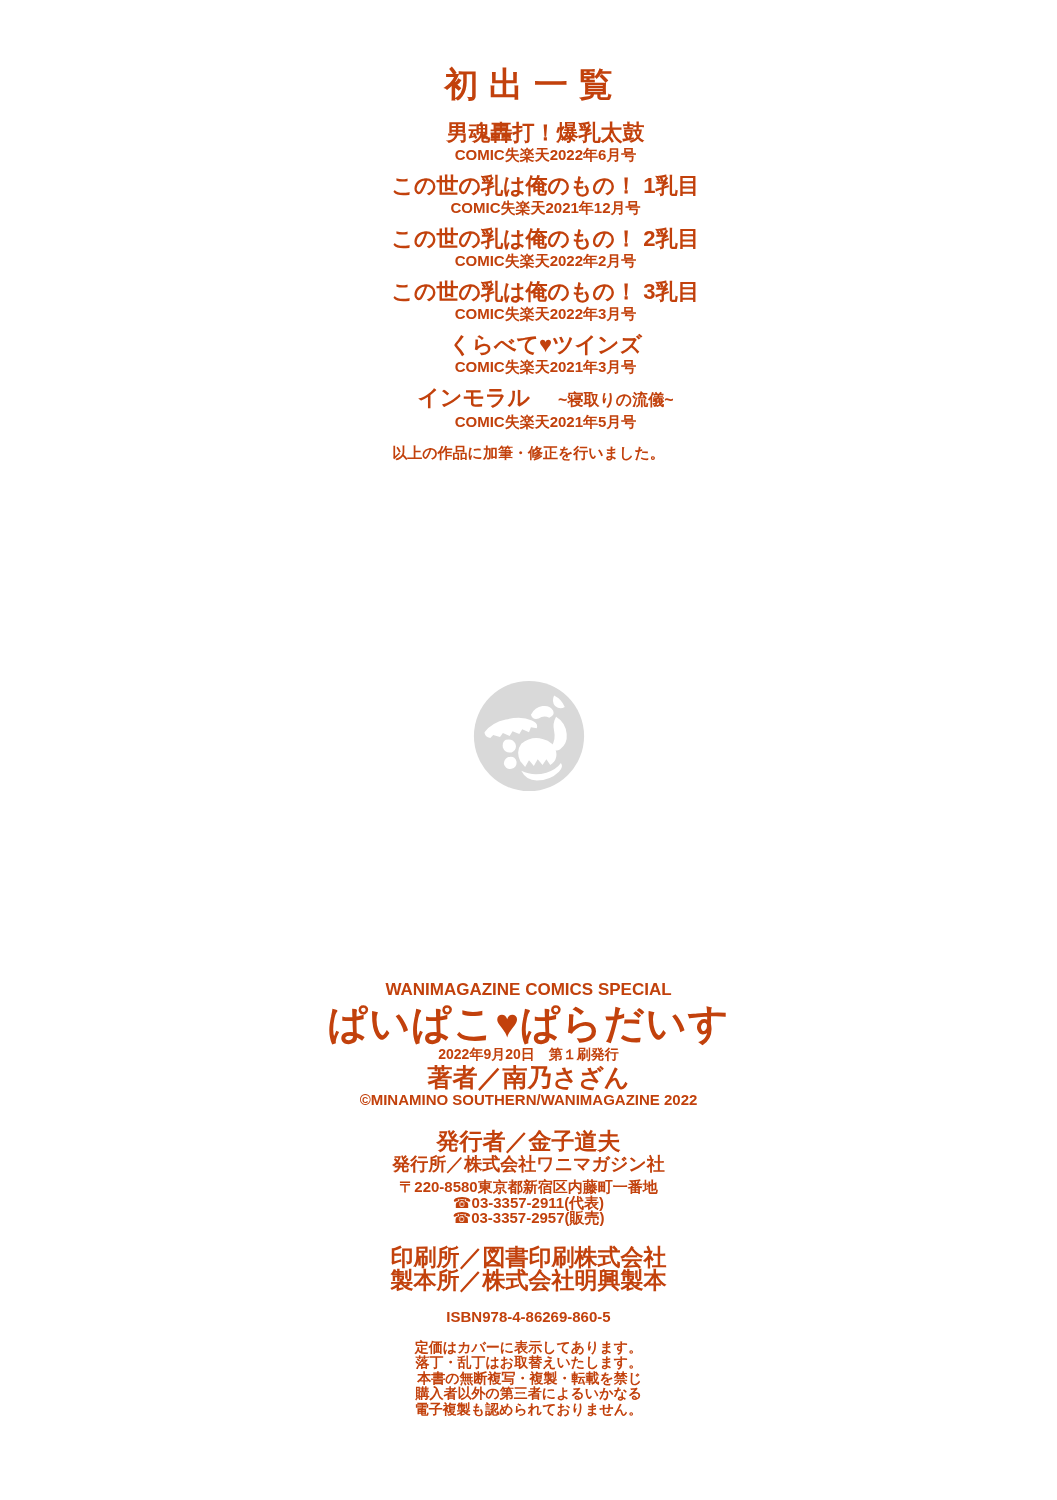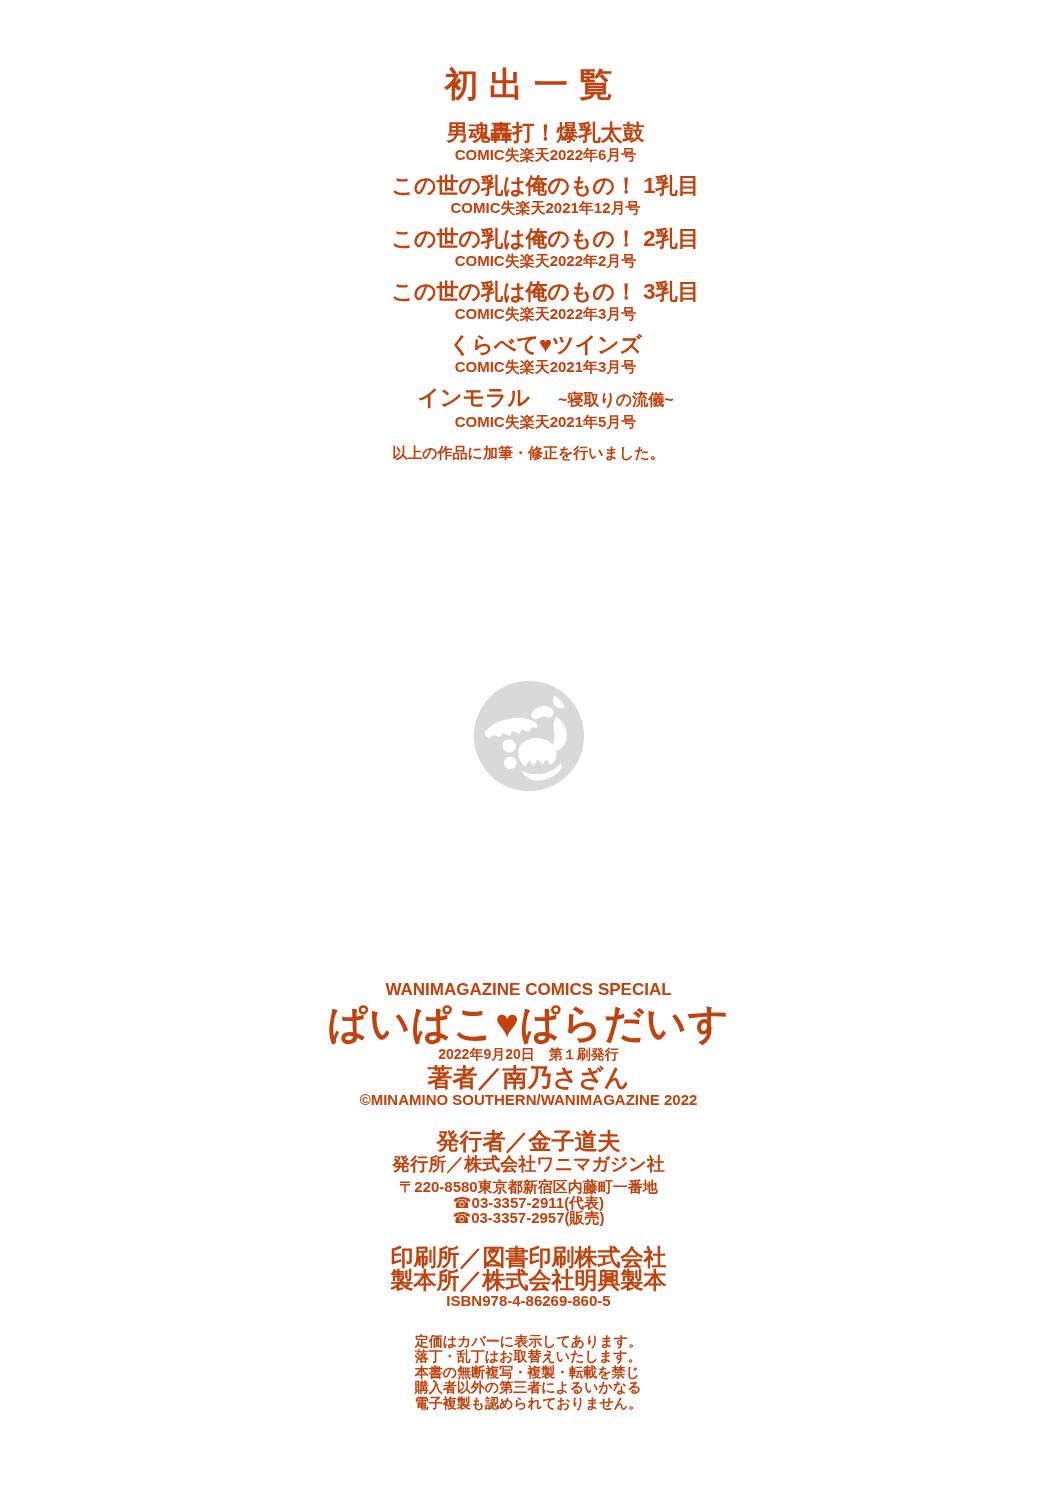--- a/index.html
+++ b/index.html
@@ -67,25 +67,25 @@
   .book-title    { font-size: 40px; font-weight: 700; line-height: 46px; letter-spacing: 1px; }
   .print-date    { font-size: 14px; font-weight: 700; line-height: 17px; }
   .author-line   { margin-top: 0; font-size: 25px; font-weight: 700; line-height: 28px; }
   .copyright-line{ font-size: 15px; font-weight: 700; line-height: 17px; }
   .pub-person    { margin-top: 22px; font-size: 23px; font-weight: 700; line-height: 23px; }
   .pub-company   { font-size: 18px; font-weight: 700; line-height: 23px; }
   .pub-address   { font-size: 15px; font-weight: 700; line-height: 15.5px; margin-top: 3px; }
   .pub-phone     { font-size: 15px; font-weight: 700; line-height: 15.5px; text-align: center; }
   .printer-line  { margin-top: 20px; font-size: 23px; font-weight: 700; line-height: 23px; }
   .binder-line   { font-size: 23px; font-weight: 700; line-height: 23px; }
-  .isbn-line     { margin-top: 0; font-size: 15px; font-weight: 700; line-height: 17px; }
+  .isbn-line     { margin-top: 16px; font-size: 15px; font-weight: 700; line-height: 17px; }
   .disclaimer {
-    margin-top: 25px;
+    margin-top: 15px;
     display: inline-block;
-    text-align: left;
+    text-align: right;
     font-size: 14px;
     font-weight: 700;
     line-height: 15.5px;
   }
 </style>
 </head>
 <body>
 
 <div class="page">
 

